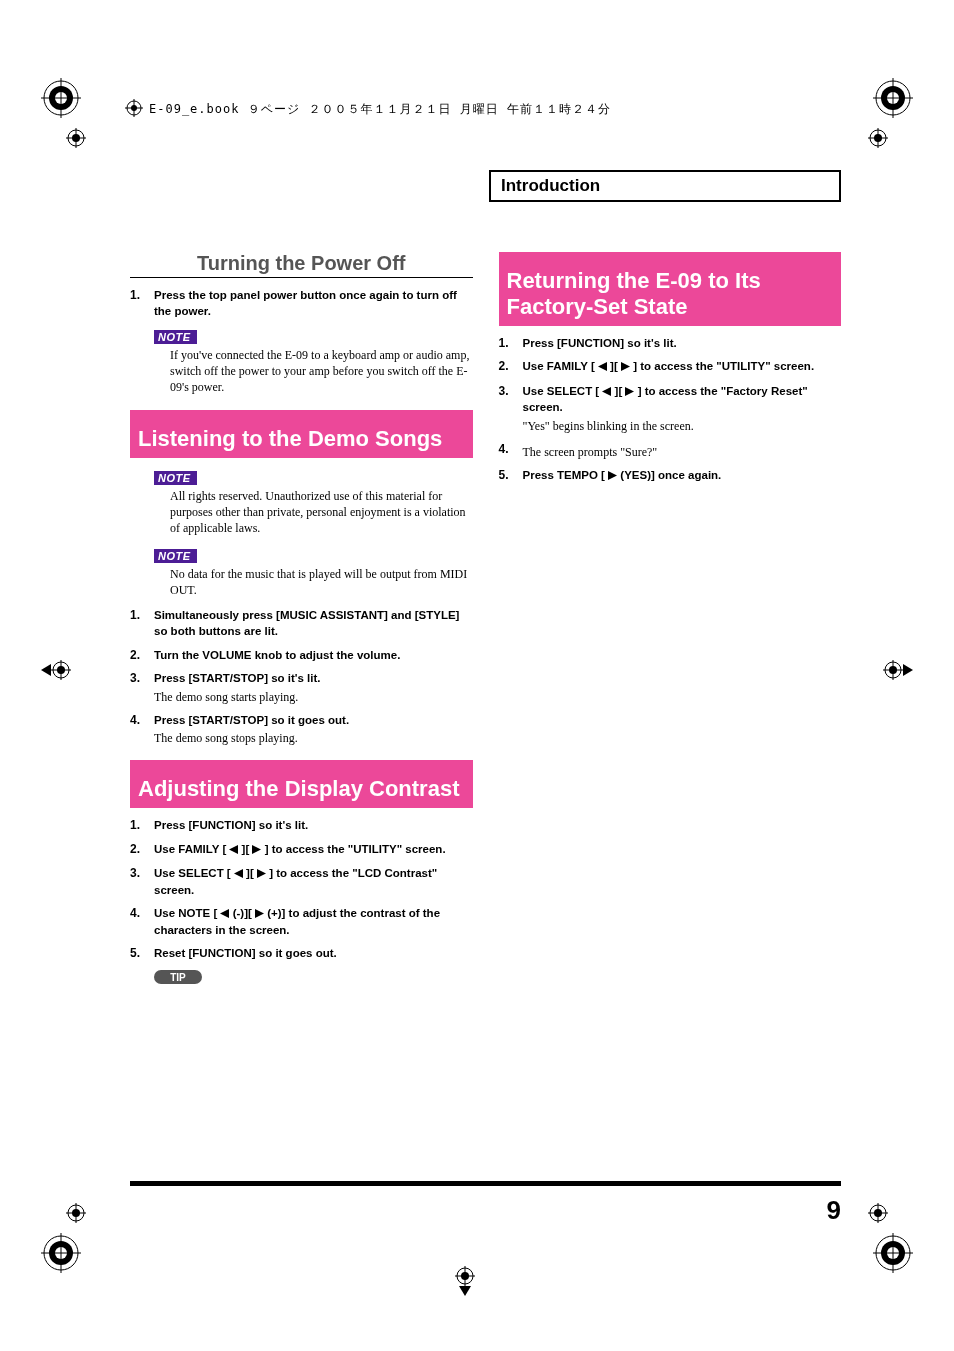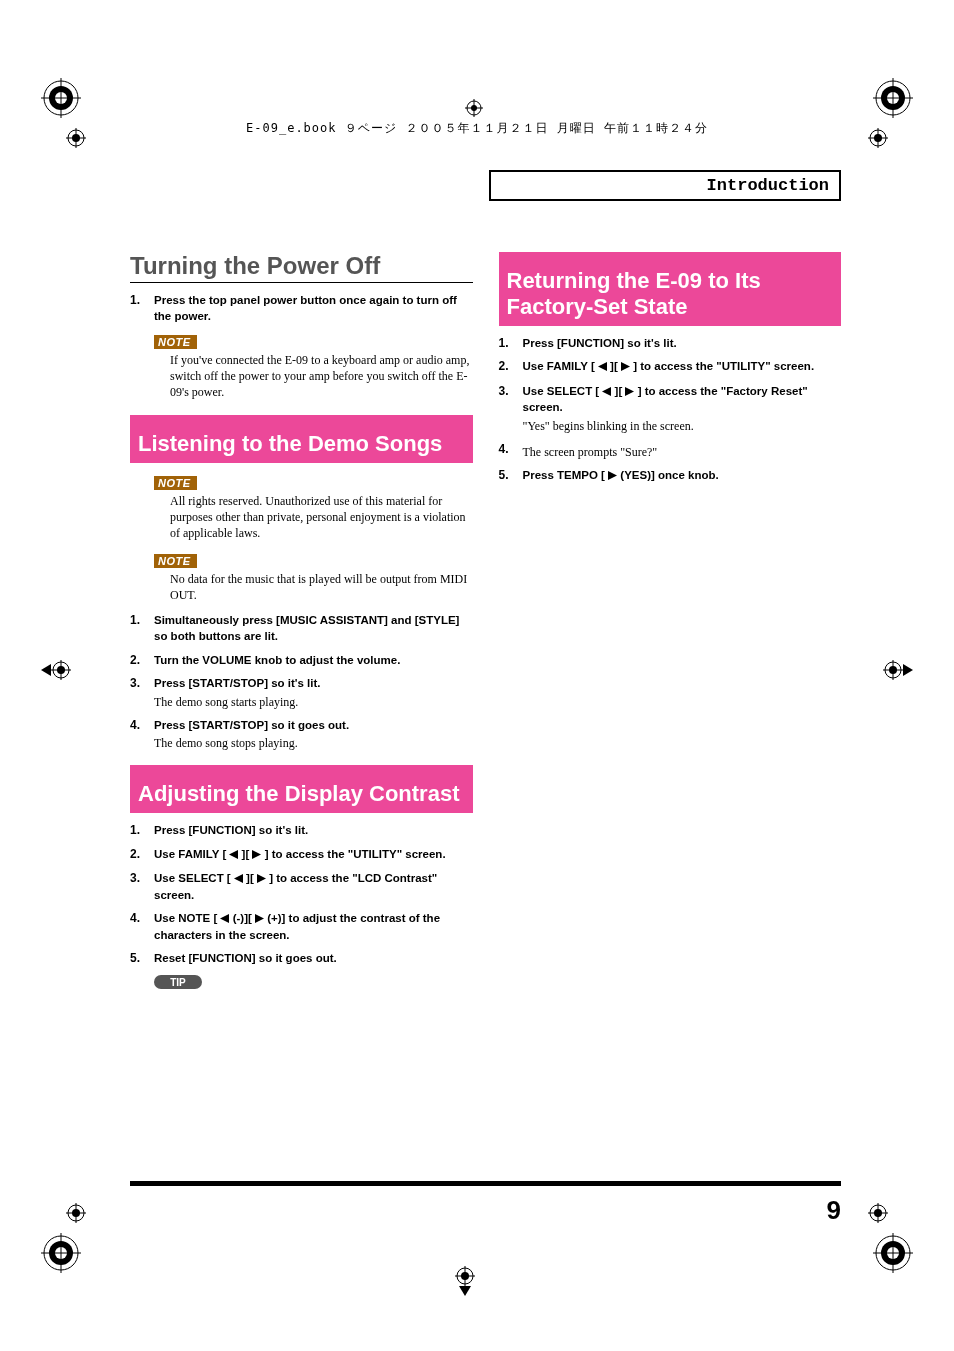--- a/index.html
+++ b/index.html
@@ -19,60 +19,59 @@
     position: absolute;
     top: 99px;
     left: 125px;
     right: 125px;
     font-size: 12px;
     font-family: "MS Gothic", monospace;
     letter-spacing: 1px;
     color: #000;
     display: flex;
     align-items: center;
-    flex-direction: column;
   }
   .header-line .small-reg { margin-right: 6px; }
   .content {
     position: absolute;
     top: 170px;
     left: 130px;
     right: 113px;
     bottom: 150px;
   }
   .intro-box {
     position: absolute;
     top: 0;
     right: 0;
     width: 352px;
     border: 2px solid #000;
-    font-family: Liberation Mono, monospace;
+    font-family: Liberation Sans, sans-serif;
     font-weight: bold;
     font-size: 17px;
     padding: 4px 10px 4px 10px;
-    text-align: right;
   }
   .columns {
     position: absolute;
     top: 82px;
     left: 0;
     right: 0;
     display: flex;
     gap: 26px;
   }
   .col { flex: 1; min-width: 0; }
   .h2-gray {
     font-family: Arial, Helvetica, sans-serif;
     font-weight: 900;
-    font-size: 24px;
+    font-size: 20px;
     color: #555;
     border-bottom: 1.5px solid #000;
     padding-bottom: 2px;
     margin-bottom: 10px;
     letter-spacing: 0;
+    text-align: center;
   }
   .h2-black {
     background: #ec4899;
     color: #fff;
     font-family: Arial, Helvetica, sans-serif;
     font-weight: 900;
     font-size: 22px;
     padding: 16px 8px 6px 8px;
     line-height: 1.18;
     margin-bottom: 10px;
@@ -98,21 +97,21 @@
   }
   .step .body {
     font-family: "Times New Roman", serif;
     font-size: 12px;
     line-height: 1.35;
     margin-top: 2px;
   }
   .step-content { flex: 1; }
   .note-badge {
     display: inline-block;
-    background: #a16207;
+    background: #4c1d95;
     color: #fff;
     font-family: Arial, Helvetica, sans-serif;
     font-weight: bold;
     font-style: italic;
     font-size: 11px;
     padding: 1px 6px 1px 4px;
     margin-left: 24px;
     margin-bottom: 3px;
     letter-spacing: 0.5px;
   }
@@ -409,21 +408,21 @@
         <div class="num">4.</div>
         <div class="step-content">
           <div class="body">The screen prompts "Sure?"</div>
         </div>
       </div>
       <div class="step">
         <div class="num">5.</div>
         <div class="step-content">
             <div class="bold"><span>Press TEMPO [ </span><span class="arrow-right"><svg width="9" height="9">
                   <polygon points="0,0 0,9 9,4.5" fill="#000"></polygon>
-                </svg></span><span> (YES)] once knob.</span></div>
+                </svg></span><span> (YES)] once again.</span></div>
           </div>
       </div>
 
     </div>
   </div>
 </div>
 
 <div class="footer-line"></div>
 <div class="page-num">9</div>
 

